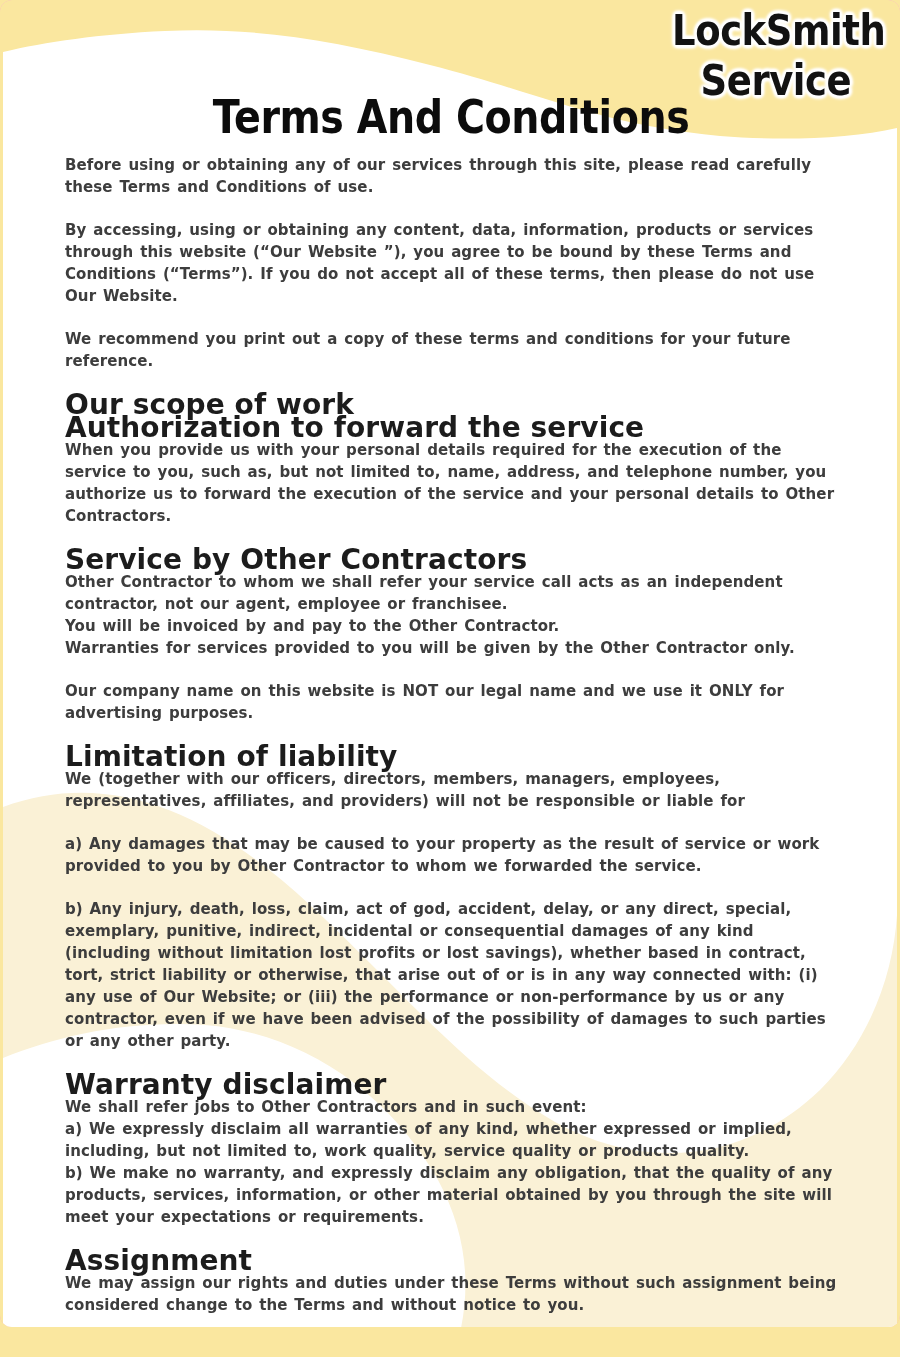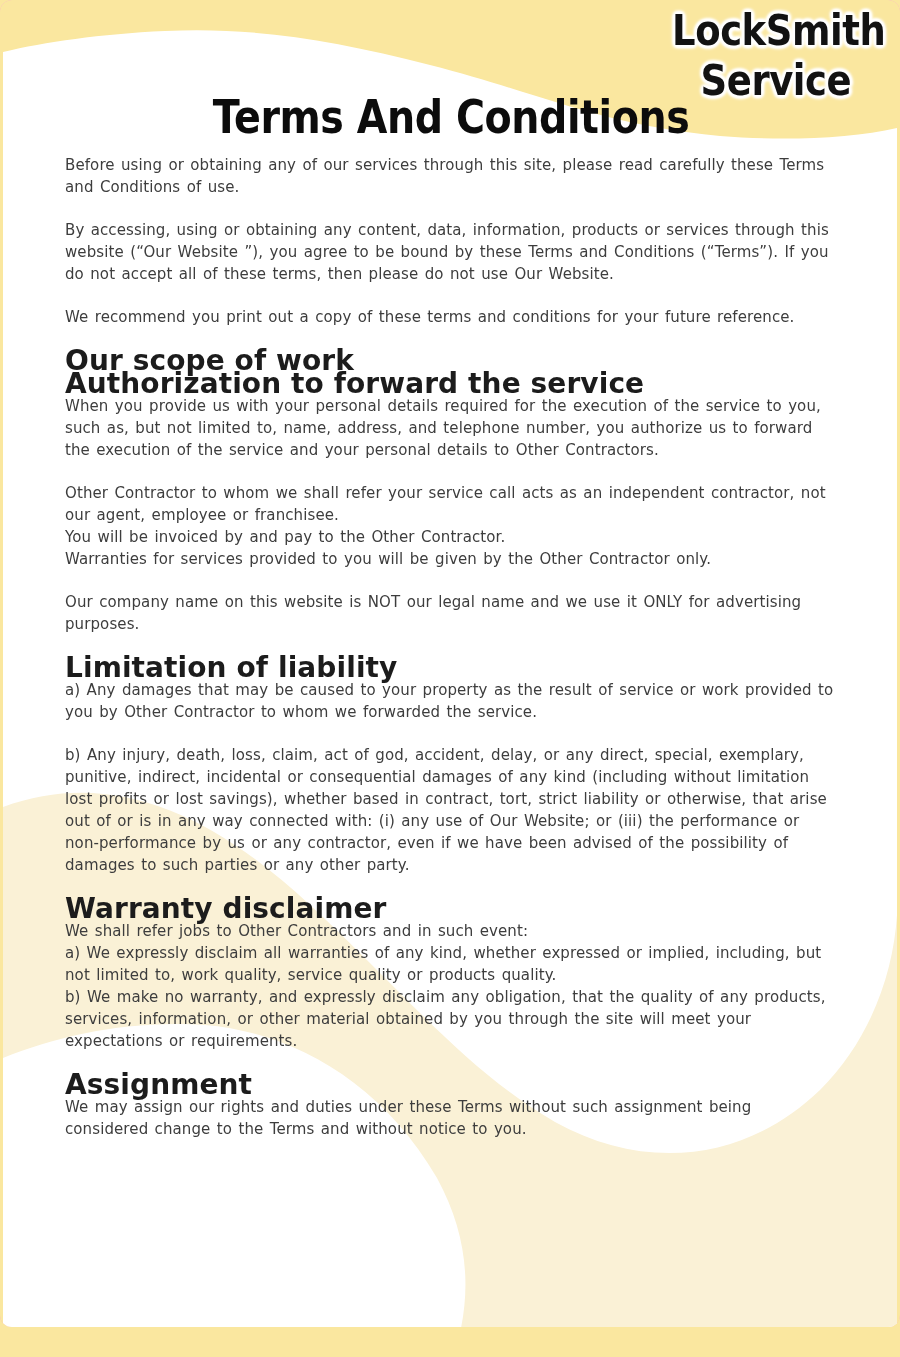--- a/index.html
+++ b/index.html
@@ -29,20 +29,21 @@
     font-size:46px;line-height:50px;font-weight:800;
     color:#0C0C0C;letter-spacing:-0.5px;
     transform:scaleX(0.86);transform-origin:50% 50%;
     white-space:nowrap;
   }
   .para{
     margin:0 0 21px 0;
     font-size:15px;line-height:22px;
     letter-spacing:0.1px;word-spacing:1.5px;
     white-space:pre-line;
+    font-weight:bold;
   }
   .section-heading{
     margin:0;
     font-size:28px;line-height:23px;
     font-weight:600;color:#1C1C1C;
     letter-spacing:0.1px;
   }
 </style>
 </head>
 <body>
@@ -85,28 +86,30 @@
     <section>
       <h2 class="section-heading">Our scope of work</h2>
     </section>
 
     <section>
       <h2 class="section-heading">Authorization to forward the service</h2>
       <p class="para">When you provide us with your personal details required for the execution of the service to you, such as, but not limited to, name, address, and telephone number, you authorize us to forward the execution of the service and your personal details to Other Contractors.</p>
     </section>
 
     <section>
+      <h2 class="section-heading">Service by Other Contractors</h2>
       <p class="para">Other Contractor to whom we shall refer your service call acts as an independent contractor, not our agent, employee or franchisee.
 You will be invoiced by and pay to the Other Contractor.
 Warranties for services provided to you will be given by the Other Contractor only.</p>
       <p class="para">Our company name on this website is NOT our legal name and we use it ONLY for advertising purposes.</p>
     </section>
 
     <section>
       <h2 class="section-heading">Limitation of liability</h2>
+      <p class="para">We (together with our officers, directors, members, managers, employees, representatives, affiliates, and providers) will not be responsible or liable for</p>
       <p class="para">a) Any damages that may be caused to your property as the result of service or work provided to you by Other Contractor to whom we forwarded the service.</p>
       <p class="para">b) Any injury, death, loss, claim, act of god, accident, delay, or any direct, special, exemplary, punitive, indirect, incidental or consequential damages of any kind (including without limitation lost profits or lost savings), whether based in contract, tort, strict liability or otherwise, that arise out of or is in any way connected with: (i) any use of Our Website; or (iii) the performance or non-performance by us or any contractor, even if we have been advised of the possibility of damages to such parties or any other party.</p>
     </section>
 
     <section>
       <h2 class="section-heading">Warranty disclaimer</h2>
       <p class="para">We shall refer jobs to Other Contractors and in such event:
 a) We expressly disclaim all warranties of any kind, whether expressed or implied, including, but not limited to, work quality, service quality or products quality.
 b) We make no warranty, and expressly disclaim any obligation, that the quality of any products, services, information, or other material obtained by you through the site will meet your expectations or requirements.</p>
     </section>

